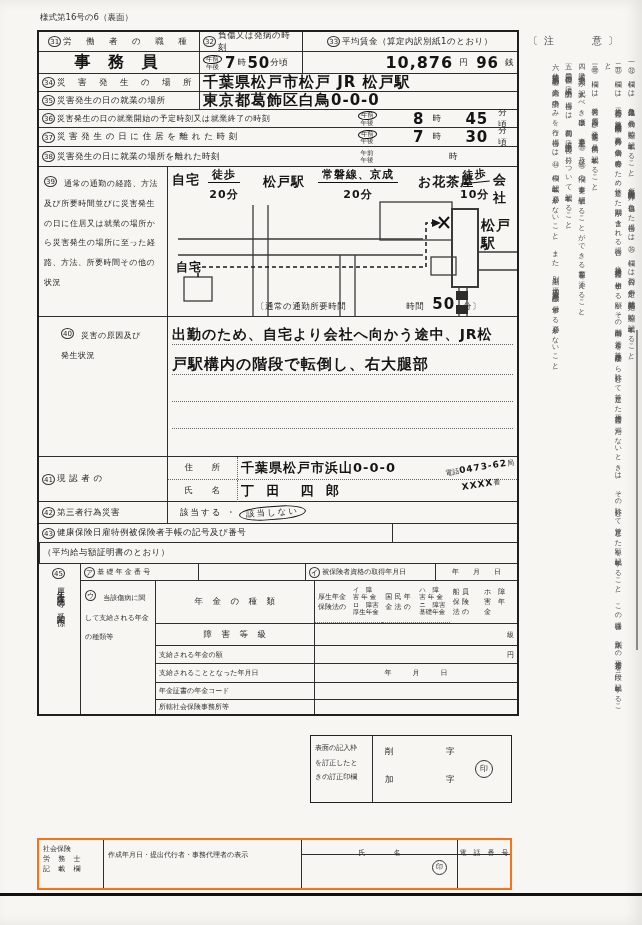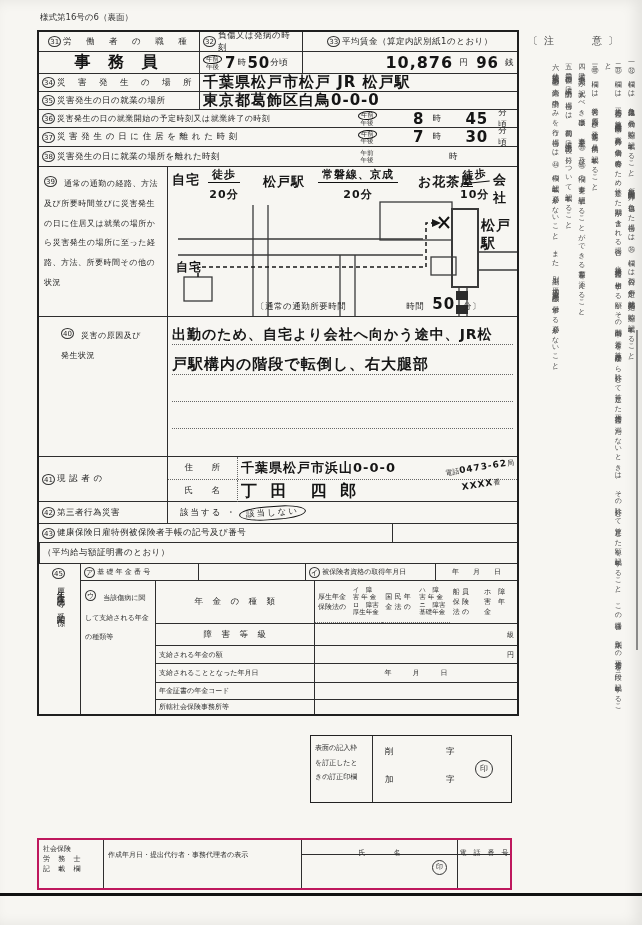--- a/index.html
+++ b/index.html
@@ -255,21 +255,21 @@
           <div style="position:absolute;right:2px;top:0;transform:rotate(-9deg);line-height:1.05;text-align:left">
             <span class="tiny">電話</span><span class="hw" style="font-size:9px">0473-62</span><span class="tiny">局</span><br>
             <span class="hw" style="font-size:9px;margin-left:14px">XXXX</span><span class="tiny">番</span>
           </div>
         </div>
         <div style="display:flex;height:22px">
           <div class="cell vc hc dotted-r" style="width:70px">
             <span class="lbl">氏　　名</span>
           </div>
           <div class="cell vc" style="flex:1">
-            <span class="hw" style="font-size:16px;letter-spacing:4px">丁 田　四 郎</span>
+            <span class="hw" style="font-size:13px;letter-spacing:4px">丁 田　四 郎</span>
           </div>
         </div>
       </div>
     </div>
 
     <div class="row" style="height:22px">
       <div class="cell vc" style="width:128px">
         <span class="circ-no">42</span>
         <span class="lbl">第三者行為災害</span>
       </div>
@@ -401,21 +401,21 @@
         <span class="lbl">字</span>
       </div>
       <div style="position:absolute;left:12px;top:38px;width:70px;display:flex;justify-content:space-between">
         <span class="lbl">加</span>
         <span class="lbl">字</span>
       </div>
       <span class="stamp" style="position:absolute;right:18px;top:24px">印</span>
     </div>
   </div>
 
-  <div style="position:absolute;left:37px;top:838px;width:475px;height:52px;border:2px solid #be185d;display:flex;box-sizing:border-box">
+  <div style="position:absolute;left:37px;top:838px;width:475px;height:52px;border:2px solid #f97316;display:flex;box-sizing:border-box">
     <div style="width:65px;border-right:1px solid #2e2e2e;padding:4px;box-sizing:border-box">
       <span class="tiny" style="display:block">社会保険</span>
       <span class="tiny" style="display:block;letter-spacing:3px">労 務 士</span>
       <span class="tiny" style="display:block;letter-spacing:3px">記 載 欄</span>
     </div>
     <div style="width:198px;border-right:1px solid #2e2e2e;padding:2px 4px;box-sizing:border-box">
       <span class="tiny">作成年月日・提出代行者・事務代理者の表示</span>
     </div>
     <div style="width:155px;border-right:1px solid #2e2e2e;display:flex;flex-direction:column">
       <div style="height:14px;border-bottom:1px solid #2e2e2e;text-align:center"><span class="tiny">氏　　　　名</span></div>

